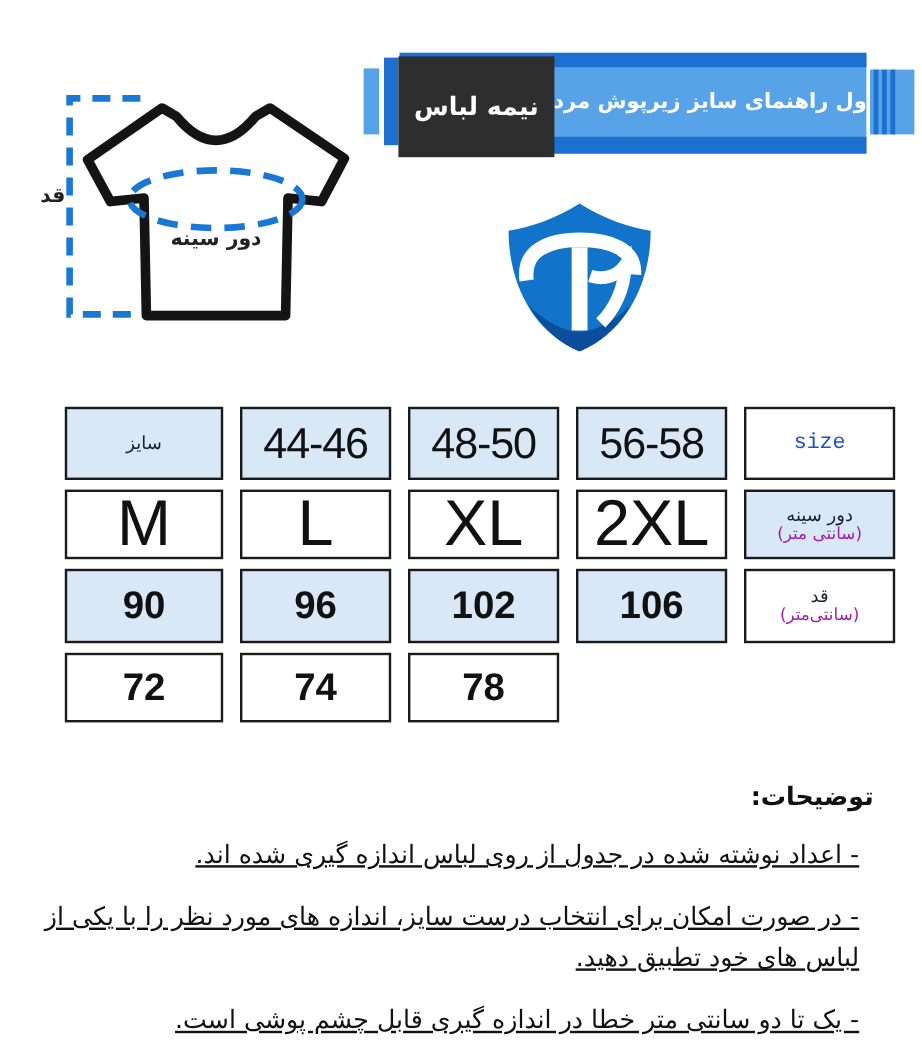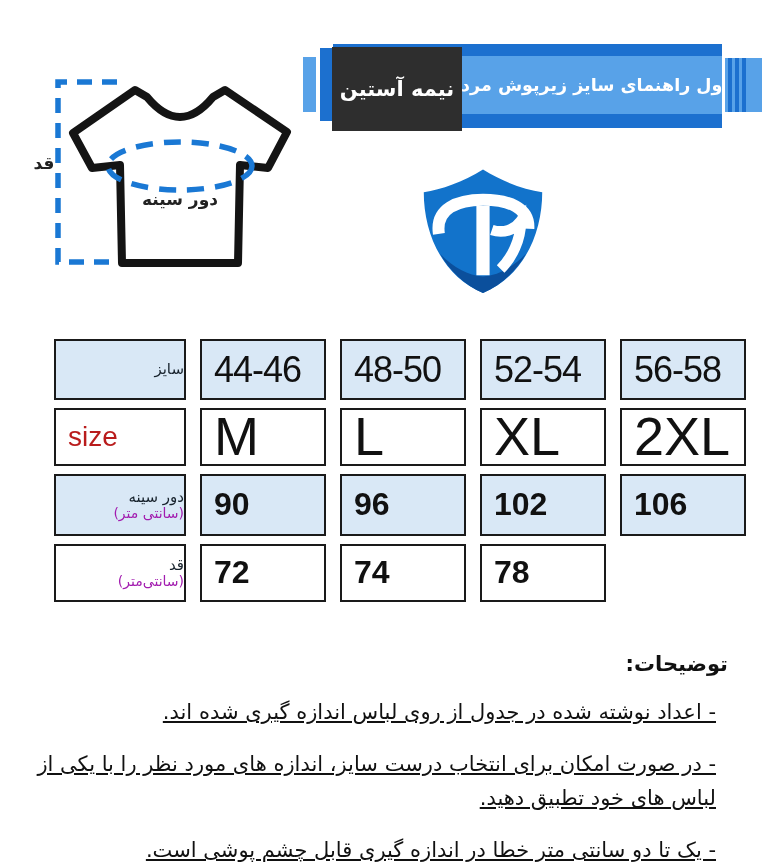--- a/index.html
+++ b/index.html
@@ -30,25 +30,25 @@
              font-size:17px;font-weight:700;color:#222;}
 
   
   .logo{position:absolute;left:420px;top:167px;}
 
   
   .sizes-table{position:absolute;left:54px;top:339px;width:694px;display:grid;
                grid-template-columns:132px 126px 126px 126px 126px;
                grid-template-rows:61px 58px 62px 58px;column-gap:14px;row-gap:8px;}
   .cell{border:2.5px solid #1a1a1a;background:#fff;display:flex;flex-direction:column;
-        justify-content:center;line-height:1.1;padding-left:12px;}
+        align-items:center;justify-content:center;line-height:1.1;}
   .cell.shaded{background:#d9e8f6;}
   .cell .fa{direction:rtl;font-size:15px;color:#16212b;}
   .cell .fa-sub{direction:rtl;font-size:14px;color:#a21caf;}
-  .cell .en{font-size:28px;color:#b91c1c;font-family:Liberation Sans, sans-serif;}
+  .cell .en{font-size:18px;color:#1d4ed8;font-family:Liberation Mono, monospace;}
   .cell .v1{font-size:36px;font-weight:400;letter-spacing:-1px;font-family:"Liberation Sans",sans-serif;}
   .cell .v2{font-size:54px;font-weight:400;font-family:"Liberation Sans",sans-serif;}
   .cell .v3{font-size:32px;font-weight:700;font-family:"Liberation Sans",sans-serif;}
 
   
   .notes{position:absolute;left:13px;right:40px;top:652px;direction:rtl;text-align:right;
          font-size:21px;color:#111;}
   .notes .title{font-weight:700;margin-bottom:19px;}
   .notes p{margin:0 12px 17px 0;line-height:1.65;font-weight:500;text-decoration:underline;}
 </style>
@@ -57,21 +57,21 @@
 
 <div class="page">
 
   <div class="banner">
     <div class="stripe-light"></div>
     <div class="stripe-dark"></div>
     <div class="body">
       <span>جدول راهنمای سایز زیرپوش مردانه</span>
     </div>
     <div class="tag">
-      <span>نیمه آستین</span>
+      <span>نیمه لباس</span>
     </div>
     <div class="ext">
       <i></i>
       <i></i>
       <i></i>
     </div>
   </div>
 
   <div class="diagram">
     <svg width="300" height="265" viewBox="0 0 300 265">
@@ -98,23 +98,20 @@
   <div class="sizes-table">
 
     <div class="cell shaded">
         <span class="fa">سایز</span>
       </div>
     <div class="cell shaded">
         <span class="v1">44-46</span>
       </div>
     <div class="cell shaded">
         <span class="v1">48-50</span>
-      </div>
-    <div class="cell shaded">
-        <span class="v1">52-54</span>
       </div>
     <div class="cell shaded">
         <span class="v1">56-58</span>
       </div>
 
     <div class="cell">
         <span class="en">size</span>
       </div>
     <div class="cell">
         <span class="v2">M</span>

